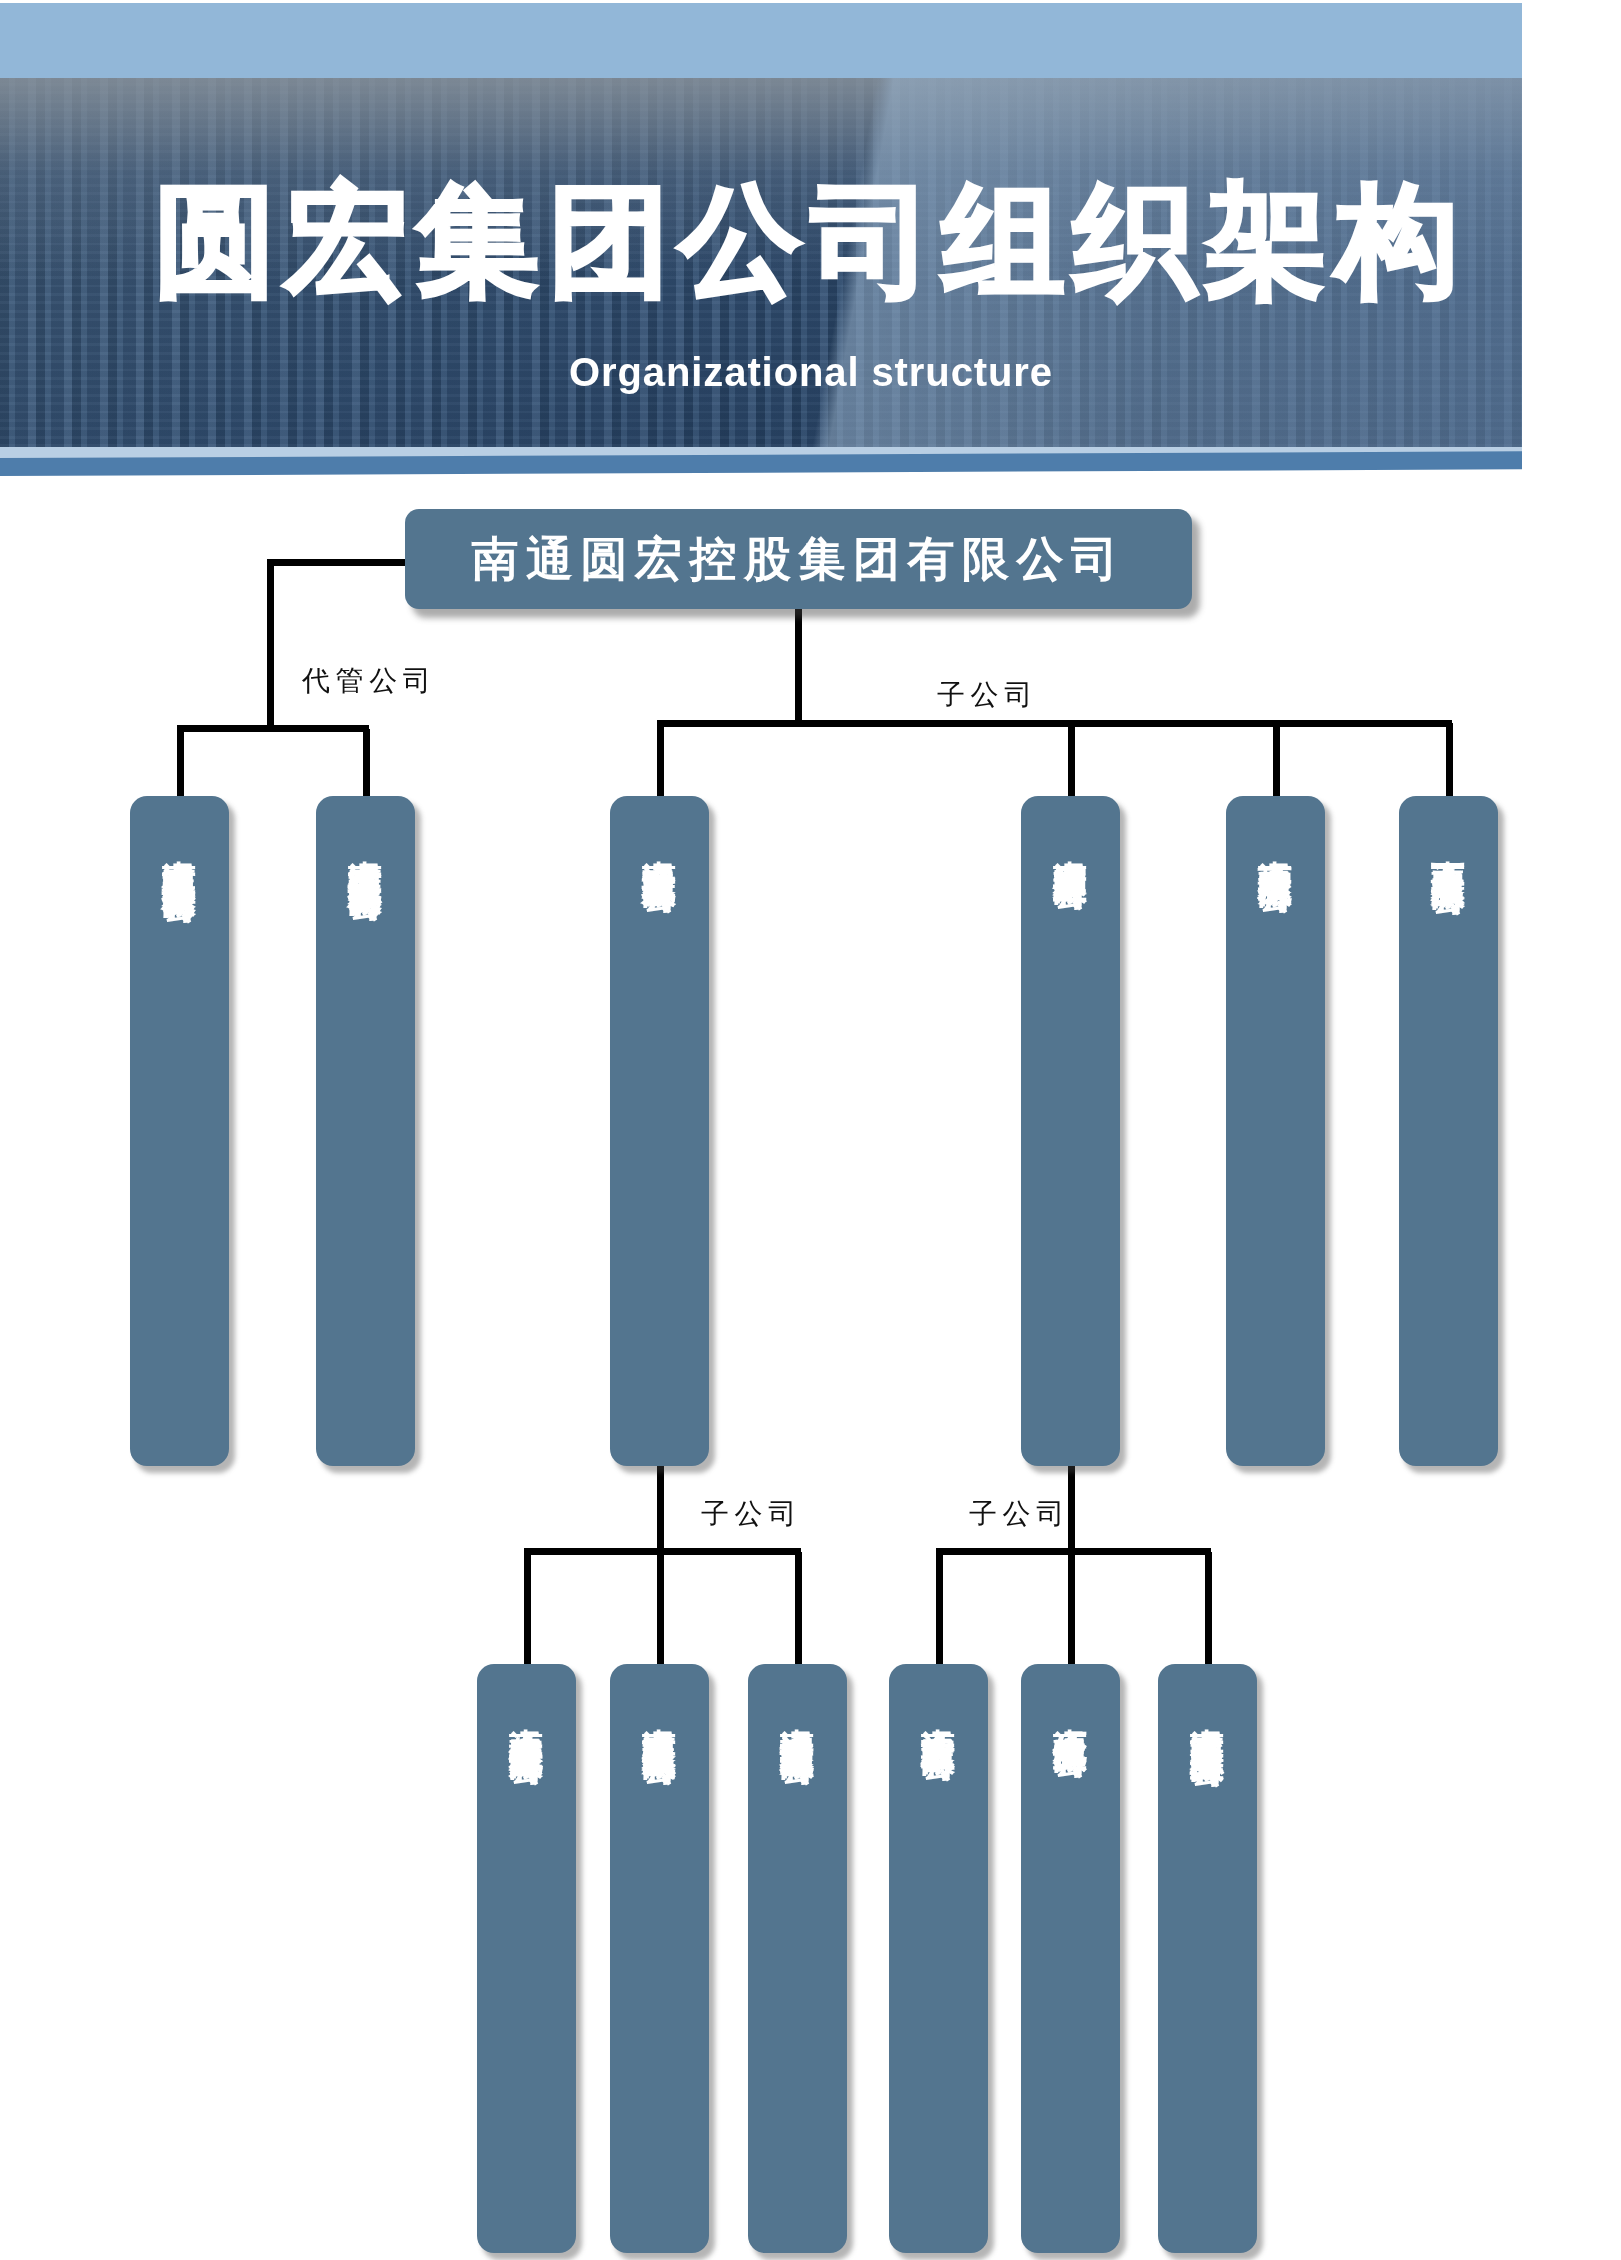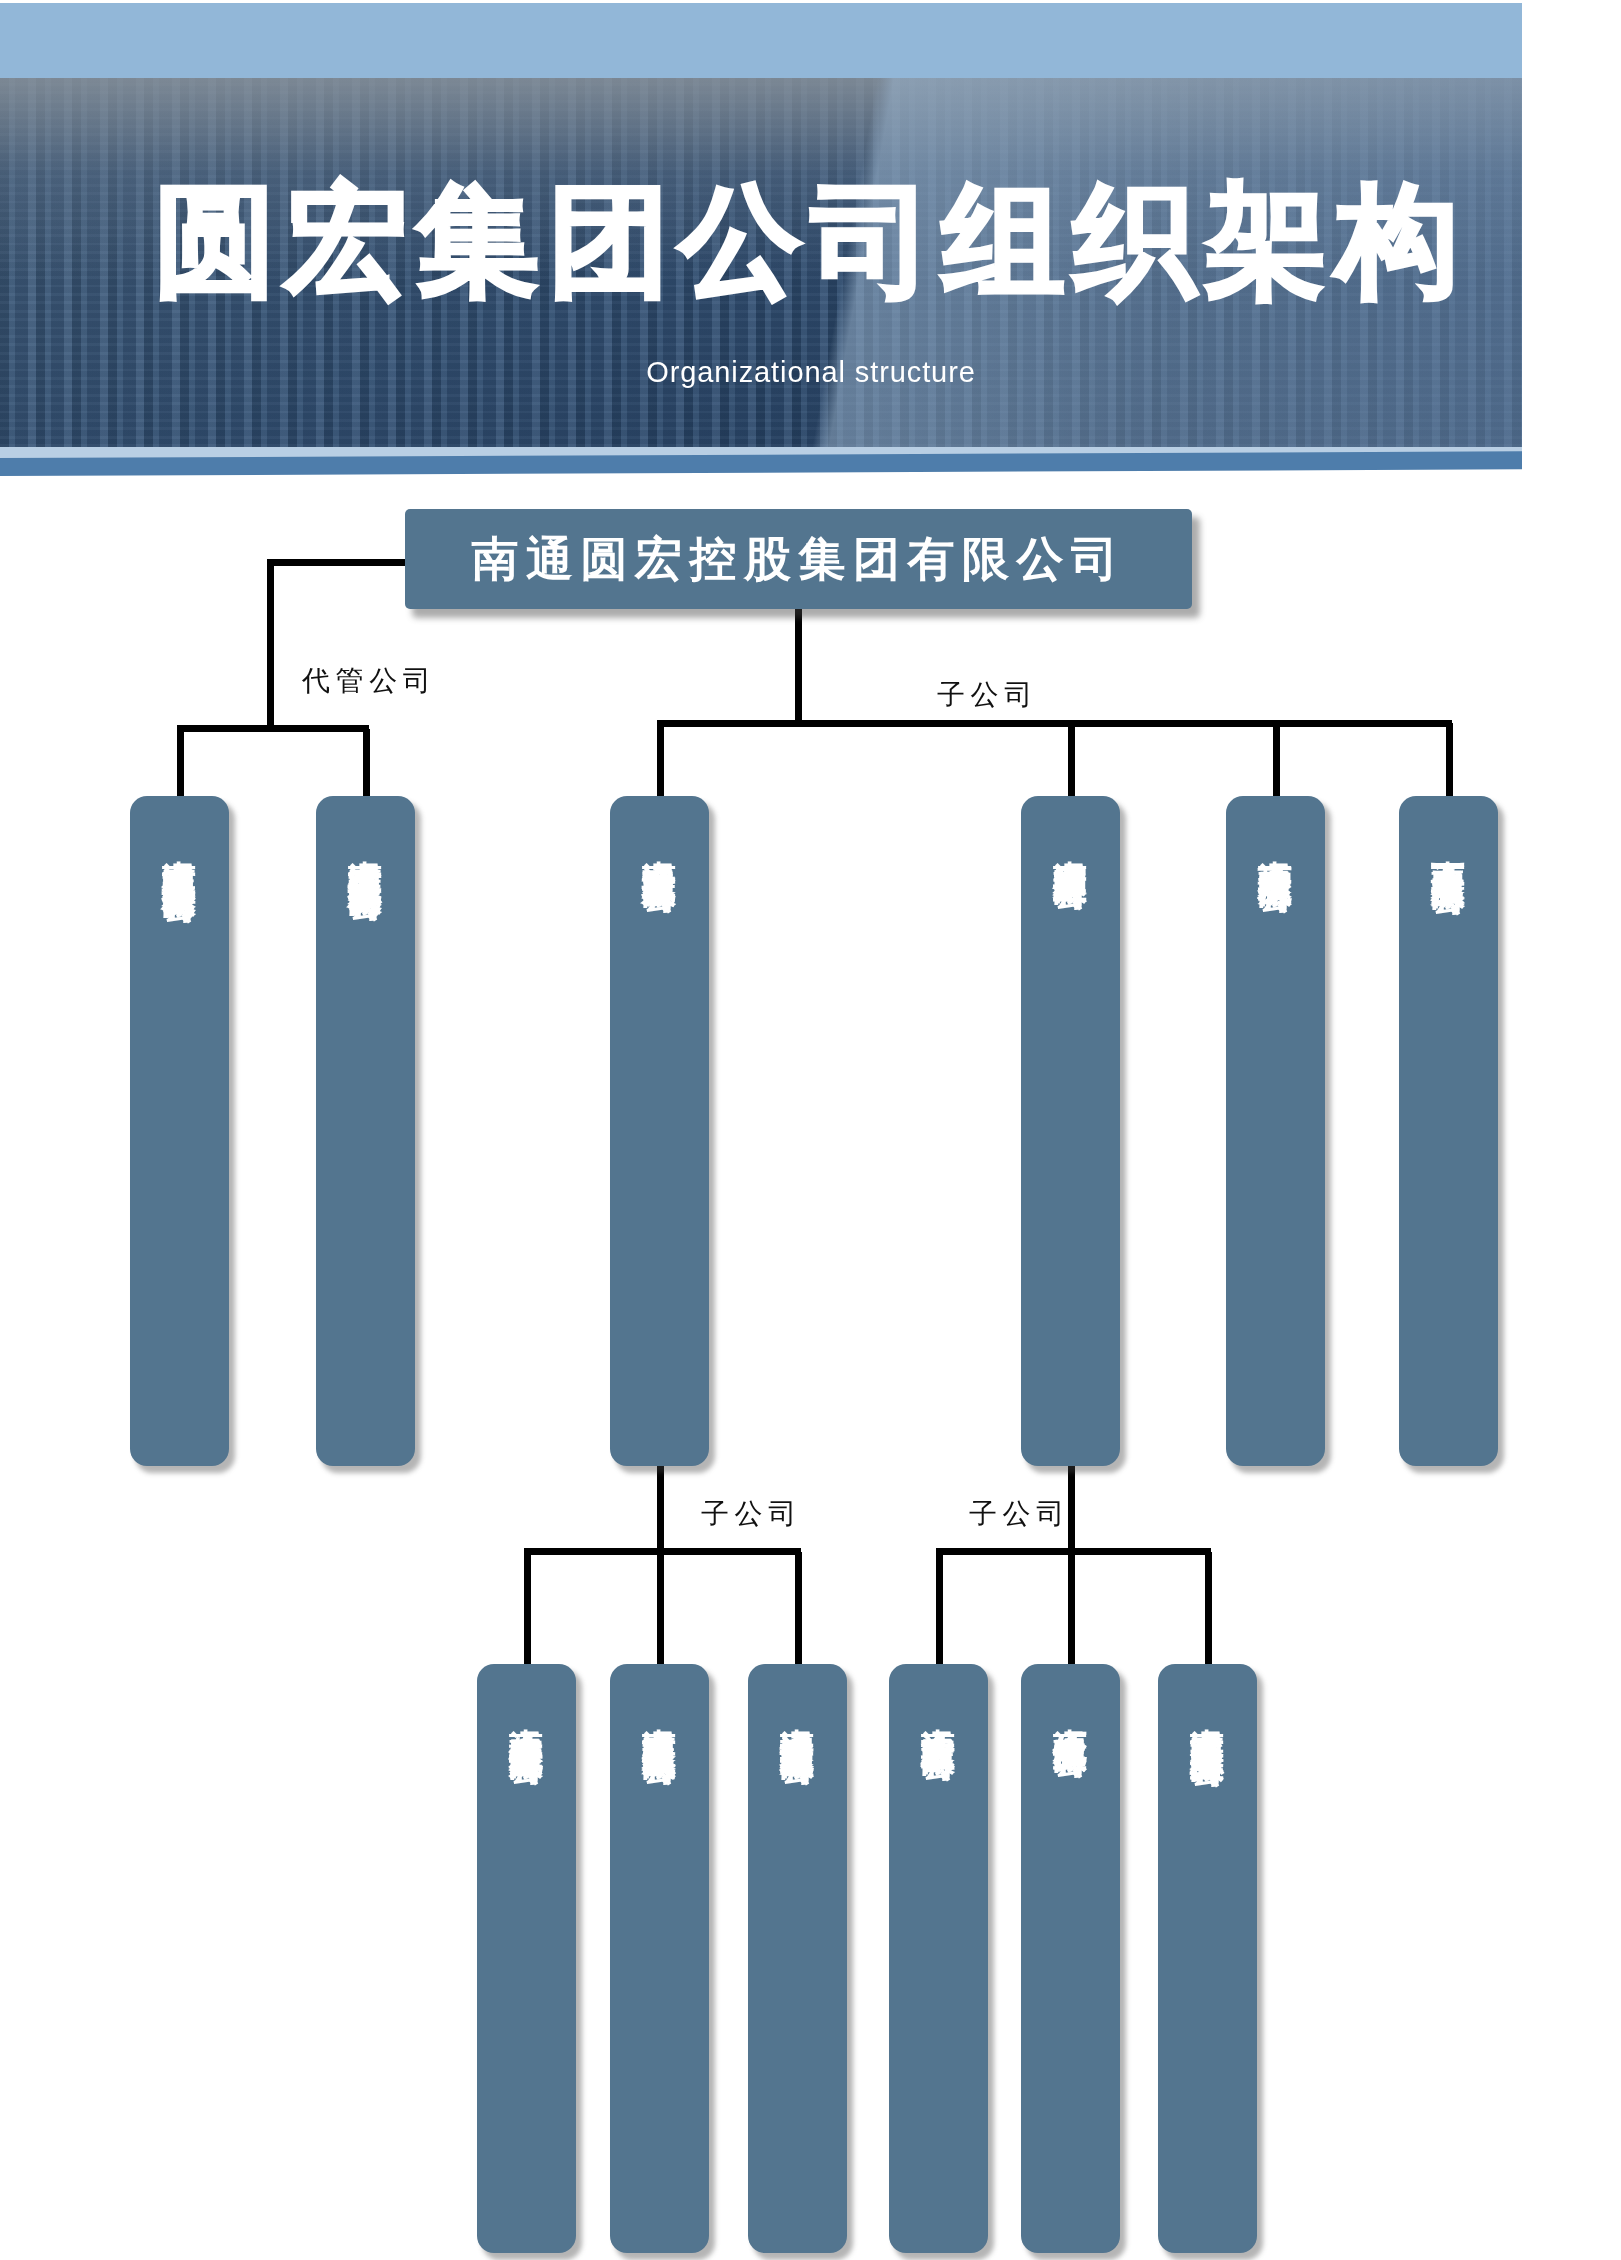--- a/index.html
+++ b/index.html
@@ -19,29 +19,29 @@
       repeating-linear-gradient(0deg, rgba(255,255,255,0.05) 0px 2.8px, rgba(0,0,0,0.06) 2.8px 8.4px),
       linear-gradient(160deg, #5c7893 0%, #3d5c80 45%, #1f3b5f 100%);
   }
   .main-title{
     position:absolute;left:0;top:180px;width:1622px;text-align:center;
     font-size:122px;line-height:122px;font-weight:900;color:#ffffff;
     letter-spacing:9.4px;-webkit-text-stroke:3.7px #ffffff;white-space:nowrap;
   }
   .sub-title{
     position:absolute;left:0;top:350px;width:1622px;text-align:center;
-    font-size:29px;line-height:45px;font-weight:400;color:#ffffff;letter-spacing:0.9px;
+    font-size:40px;line-height:45px;font-weight:700;color:#ffffff;letter-spacing:0.9px;
   }
   .strip-light{position:absolute;left:0;top:447px;width:1622px;height:11.2px;background:#b9cfe4;}
   .ribbon{position:absolute;left:0;top:458px;width:1622px;height:18px;background:#4e7dab;
     transform:rotate(-0.25deg);transform-origin:left center;}
   
   .root-box{
     position:absolute;left:405px;top:509px;width:787px;height:100px;
-    background:#53758f;border-radius:5px;
+    background:#53758f;border-radius:14px;
     box-shadow:7.5px 8.4px 6.6px rgba(70,70,70,0.45);
     display:flex;align-items:center;justify-content:center;
   }
   .root-box span{
     color:#ffffff;font-size:47px;font-weight:bold;letter-spacing:7.5px;white-space:nowrap;
   }
   .tallbox{
     position:absolute;width:99px;background:#53758f;border-radius:17px;
     box-shadow:5.6px 6.6px 5.6px rgba(70,70,70,0.4);
     display:flex;justify-content:center;

